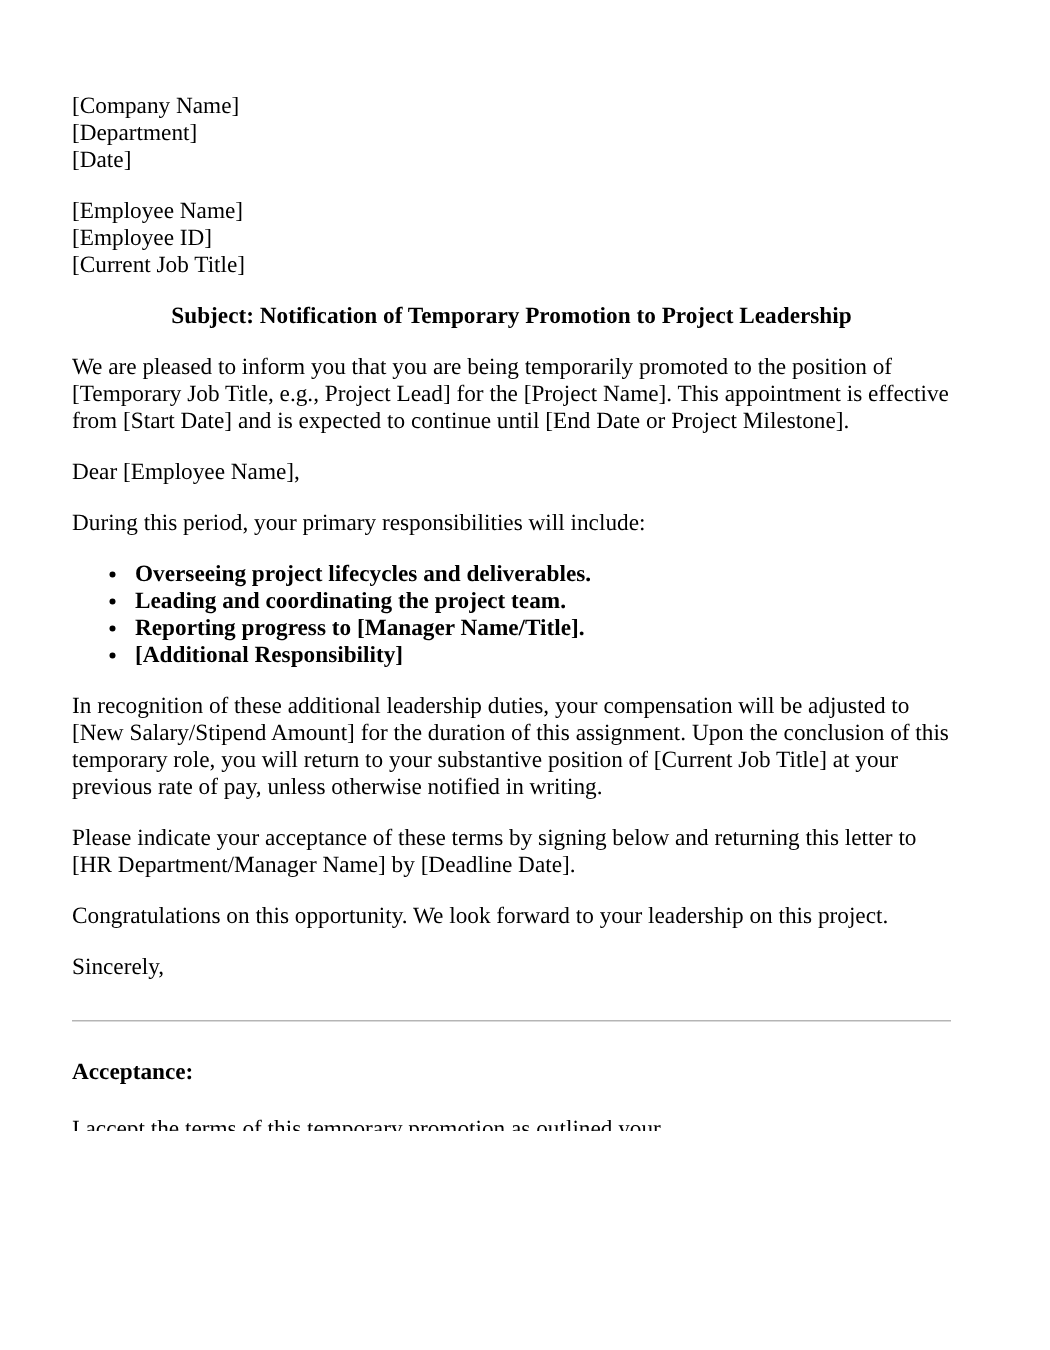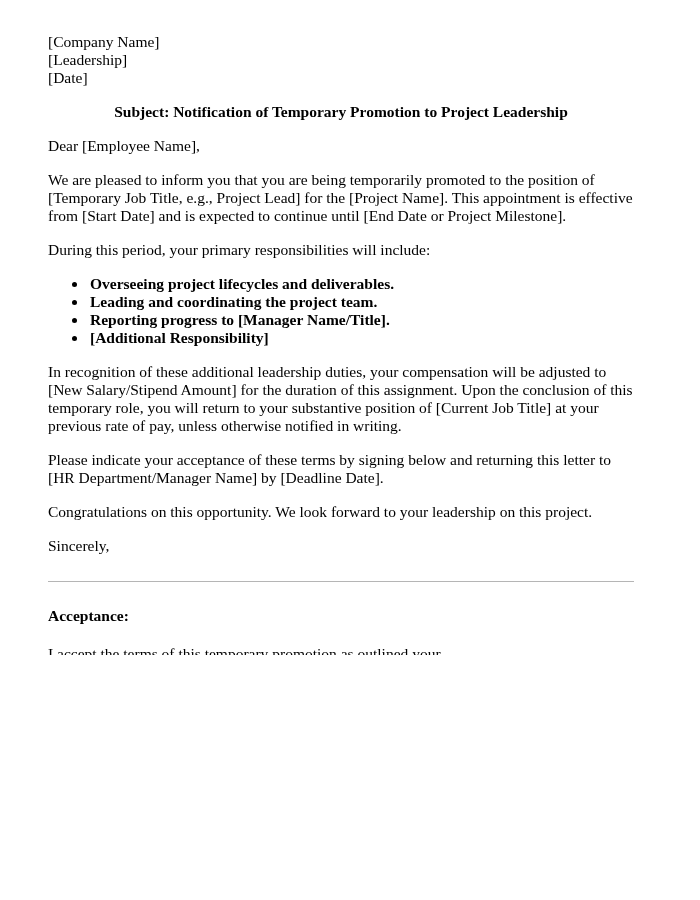--- a/index.html
+++ b/index.html
@@ -14,21 +14,21 @@
     background: #ffffff;
     overflow: hidden;
     font-family: "Liberation Serif", "DejaVu Serif", serif;
     font-size: 15.5px;
     line-height: 18px;
     color: #000000;
   }
   .page {
     position: absolute;
     left: 48px;
-    top: 33px;
+    top: 62px;
     width: 586px;
   }
   .line-block div {
     margin: 0;
   }
   .para {
     margin: 16px 0;
   }
   .subject {
     font-weight: bold;
@@ -60,30 +60,35 @@
   }
 </style>
 </head>
 <body>
 
 <div class="canvas">
   <div class="page">
 
     <div class="line-block">
       <div>[Company Name]</div>
-      <div>[Leadership]</div>
+      <div>[Department]</div>
       <div>[Date]</div>
     </div>
 
+    <div class="line-block para">
+      <div>[Employee Name]</div>
+      <div>[Employee ID]</div>
+      <div>[Current Job Title]</div>
+    </div>
 
     <p class="para subject">Subject: Notification of Temporary Promotion to Project Leadership</p>
 
+    <p class="para">We are pleased to inform you that you are being temporarily promoted to the position of [Temporary Job Title, e.g., Project Lead] for the [Project Name]. This appointment is effective from [Start Date] and is expected to continue until [End Date or Project Milestone].</p>
+
     <p class="para">Dear [Employee Name],</p>
-
-    <p class="para">We are pleased to inform you that you are being temporarily promoted to the position of [Temporary Job Title, e.g., Project Lead] for the [Project Name]. This appointment is effective from [Start Date] and is expected to continue until [End Date or Project Milestone].</p>
 
     <p class="para">During this period, your primary responsibilities will include:</p>
 
     <ul class="resp-list">
       <li>Overseeing project lifecycles and deliverables.</li>
       <li>Leading and coordinating the project team.</li>
       <li>Reporting progress to [Manager Name/Title].</li>
       <li>[Additional Responsibility]</li>
     </ul>
 

